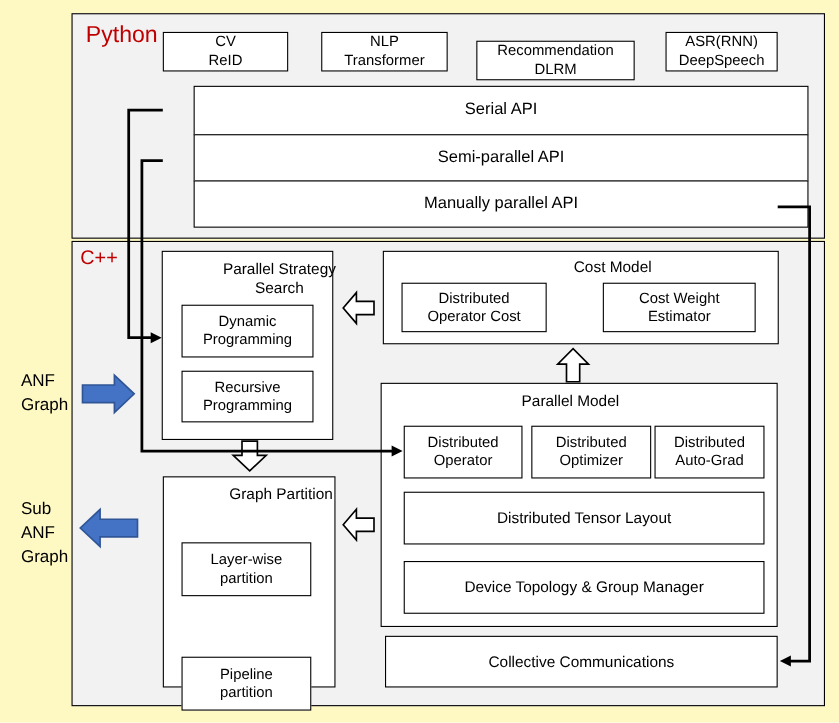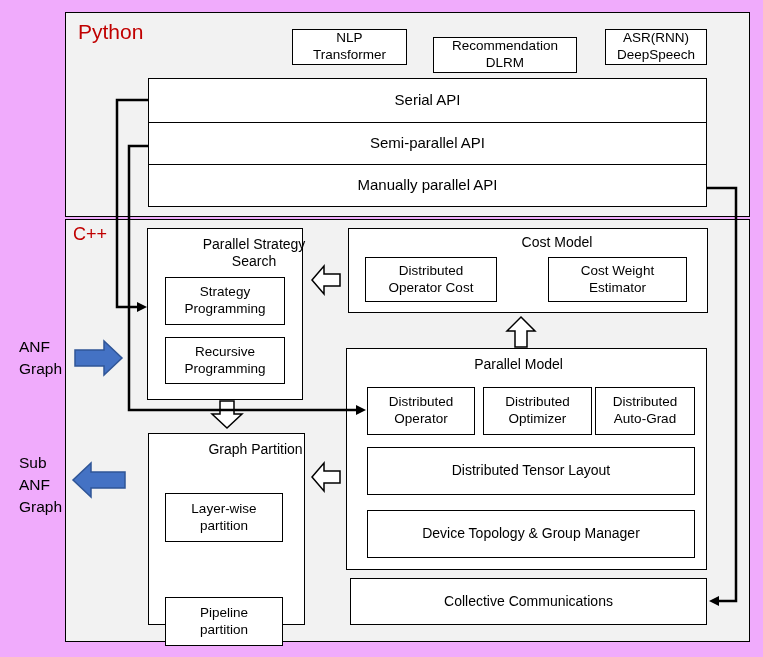--- a/index.html
+++ b/index.html
@@ -3,30 +3,30 @@
 <meta charset="utf-8">
 <style>
   :root{
     --red:#C00000;
     --blue:#4472C4;
     --blue-border:#2F5597;
     --bg:#F2F2F2;
   }
   html,body{margin:0;padding:0;background:#ffffff;}
   body{font-family:"Liberation Sans", sans-serif; color:#000;}
-  .canvas{position:relative;width:763px;height:657px;background:#f0abfc;overflow:hidden;}
+  .canvas{position:relative;width:763px;height:657px;background:#fef9c3;overflow:hidden;}
   .section{position:absolute;background:var(--bg);border:1.5px solid #000;box-sizing:border-box;}
   .sec-label{position:absolute;color:var(--red);white-space:nowrap;}
   .python-label{left:78px;top:20px;font-size:21px;}
   .cpp-label{left:73px;top:224px;font-size:18px;}
   .box{position:absolute;background:#fff;border:1px solid #000;box-sizing:border-box;
        display:flex;align-items:center;justify-content:center;text-align:center;
        white-space:pre-line;font-size:13.5px;line-height:1.25;}
   .container-box{border-width:1.5px;background:#fff;}
-  .bar{font-size:15px;}
+  .bar{font-size:15px;margin-left:28px;}
   .app{font-size:13.5px;}
   .btitle{position:absolute;text-align:center;font-size:14px;line-height:1.2;white-space:pre-line;margin-left:29px;}
   .wide{font-size:14px;}
   .side-label{position:absolute;font-size:15.5px;line-height:1.42;white-space:pre-line;}
   svg.overlay{position:absolute;left:0;top:0;pointer-events:none;}
   .hollow{fill:#fff;stroke:#000;stroke-width:1.5;}
   .blue-arrow{fill:var(--blue);stroke:var(--blue-border);stroke-width:1.5;stroke-linejoin:miter;}
   .conn{fill:none;stroke:#000;stroke-width:2.5;}
   .conn-head{fill:#000;stroke:none;}
 </style>
@@ -35,35 +35,37 @@
 
 <div class="canvas">
 
   <div class="section" style="left:65px;top:12px;width:685px;height:205px;"></div>
 
   <div class="section" style="left:65px;top:219px;width:685px;height:423px;"></div>
 
   <div class="sec-label python-label">Python</div>
   <div class="sec-label cpp-label">C++</div>
 
+  <div class="box app" style="left:148px;top:29px;width:114px;height:36px;">CV
+ReID</div>
   <div class="box app" style="left:292px;top:29px;width:115px;height:36px;">NLP
 Transformer</div>
   <div class="box app" style="left:433px;top:37px;width:144px;height:36px;">Recommendation
 DLRM</div>
   <div class="box app" style="left:605px;top:29px;width:102px;height:36px;">ASR(RNN)
 DeepSpeech</div>
 
   <div class="box bar" style="left:148px;top:78px;width:559px;height:45px;">Serial API</div>
   <div class="box bar" style="left:148px;top:122px;width:559px;height:43px;">Semi-parallel API</div>
   <div class="box bar" style="left:148px;top:164px;width:559px;height:43px;">Manually parallel API</div>
 
   <div class="box container-box" style="left:147px;top:228px;width:156px;height:172px;"></div>
   <div class="btitle" style="left:147px;top:236px;width:156px;">Parallel Strategy
 Search</div>
-  <div class="box" style="left:165px;top:277px;width:120px;height:48px;">Strategy
+  <div class="box" style="left:165px;top:277px;width:120px;height:48px;">Dynamic
 Programming</div>
   <div class="box" style="left:165px;top:337px;width:120px;height:47px;">Recursive
 Programming</div>
 
   <div class="box container-box" style="left:348px;top:228px;width:360px;height:85px;"></div>
   <div class="btitle" style="left:348px;top:234px;width:360px;">Cost Model</div>
   <div class="box" style="left:365px;top:257px;width:132px;height:45px;">Distributed
 Operator Cost</div>
   <div class="box" style="left:548px;top:257px;width:139px;height:45px;">Cost Weight
 Estimator</div>

